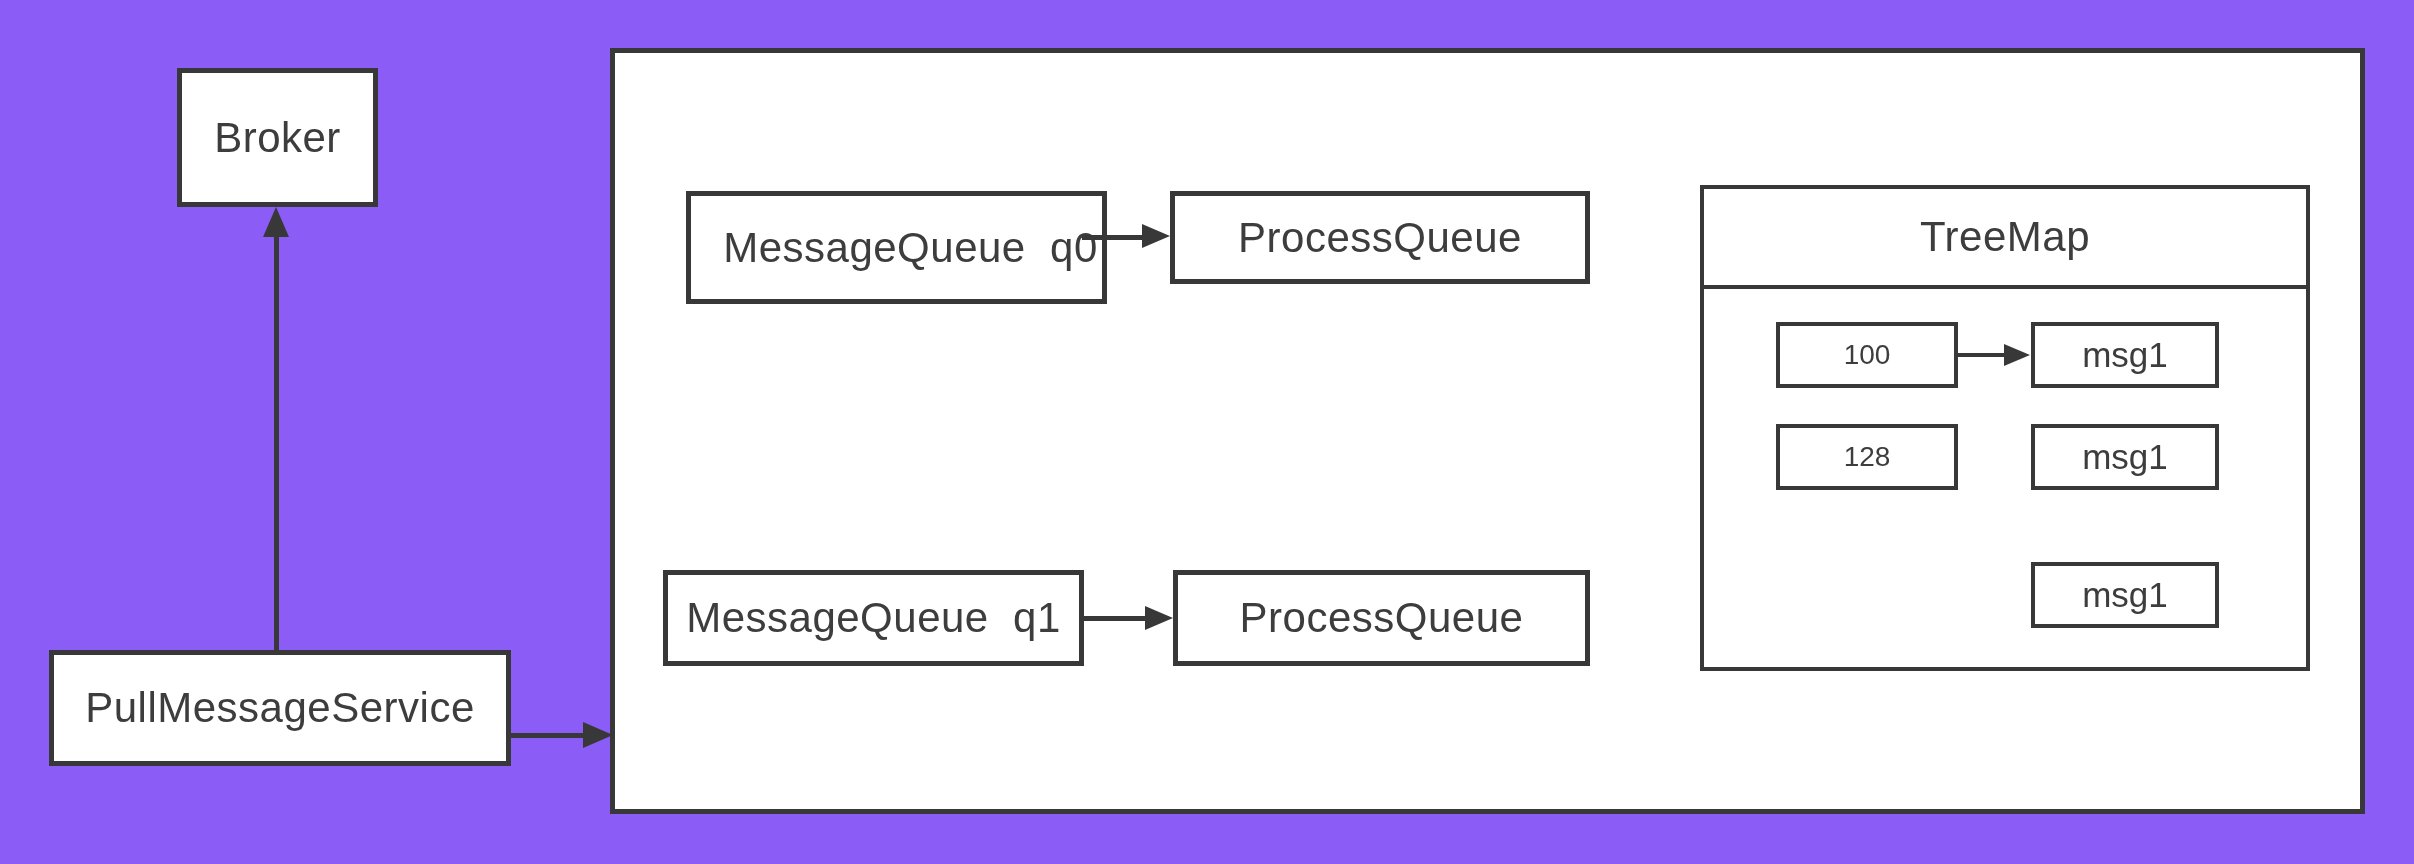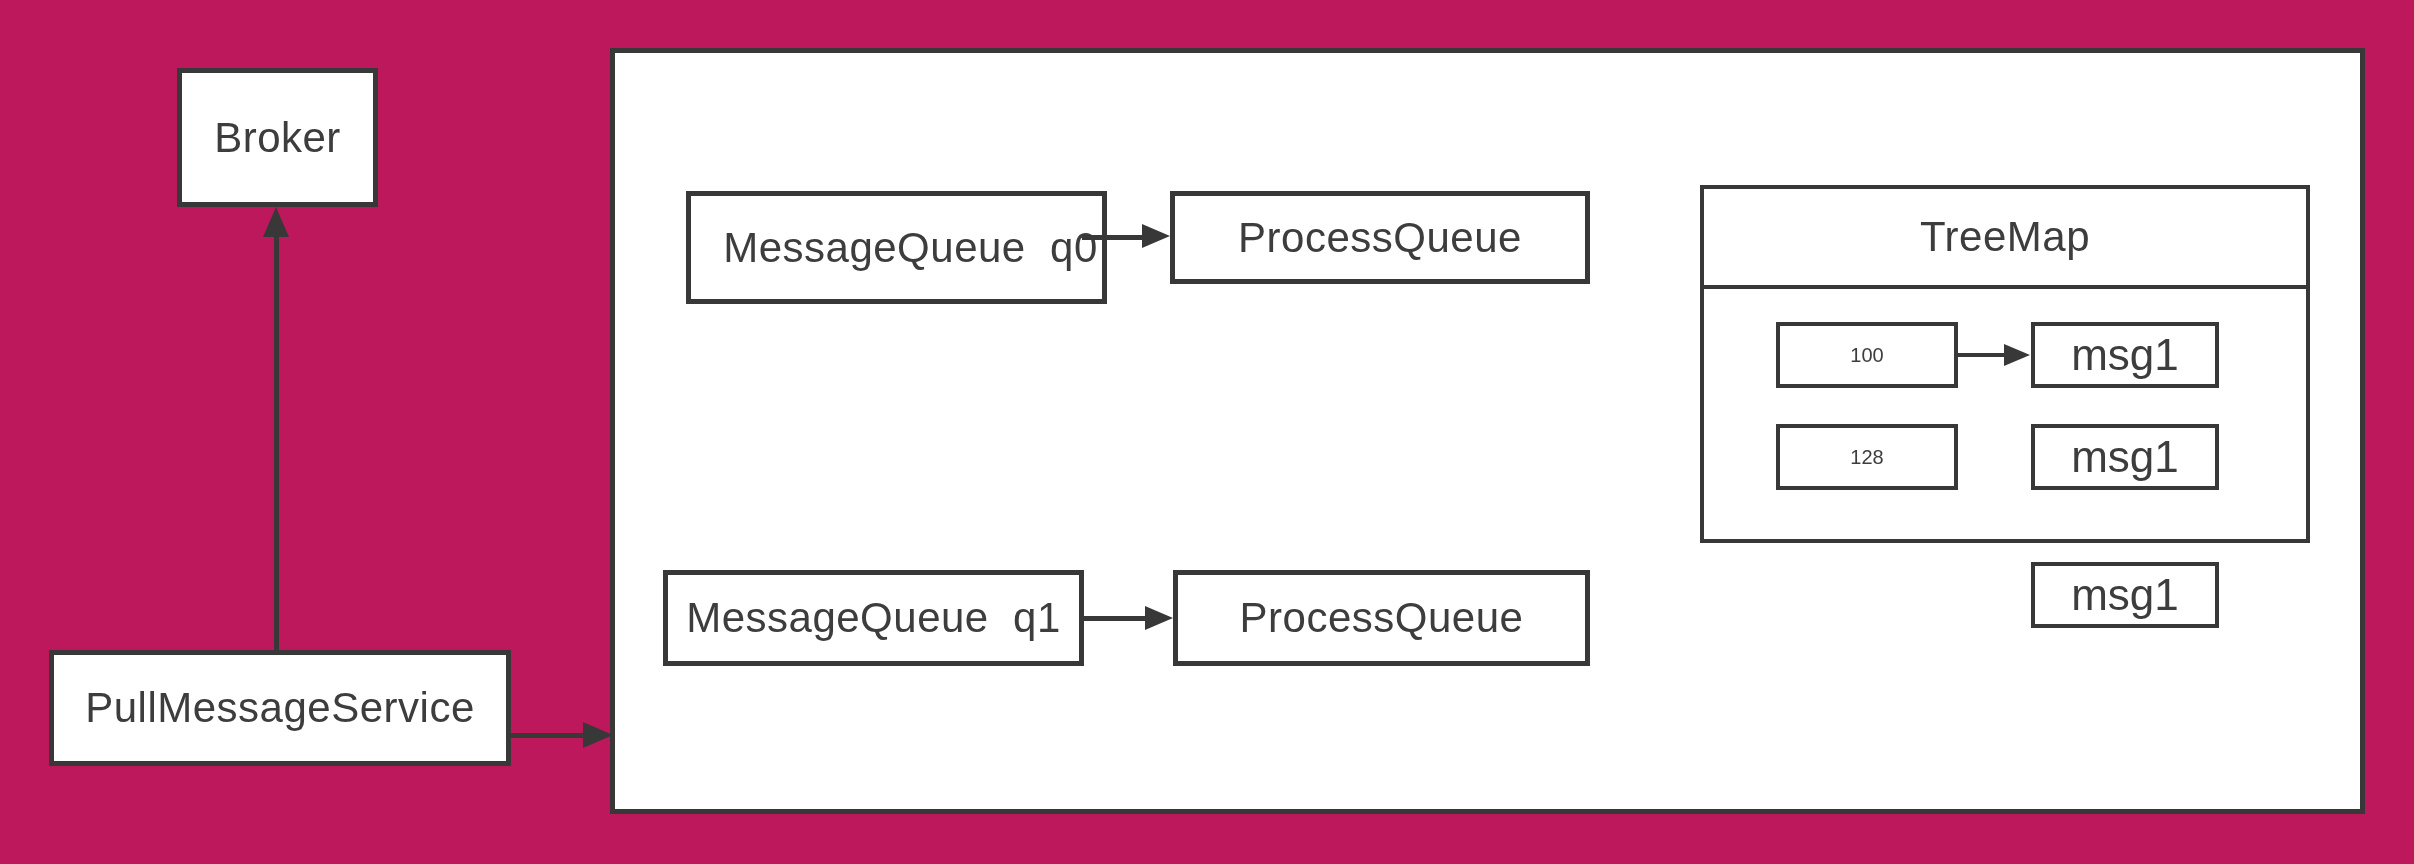--- a/index.html
+++ b/index.html
@@ -1,21 +1,21 @@
 <!DOCTYPE html>
 <html><head>
 <meta charset="utf-8">
 <style>
   * { margin: 0; padding: 0; }
   html, body { background: #000000; }
   .canvas {
     position: relative;
     width: 2414px;
     height: 864px;
-    background: #be185d;
+    background: #8b5cf6;
     font-family: "Liberation Sans", sans-serif;
     overflow: hidden;
   }
   .box {
     position: absolute;
     background: #ffffff;
     border: 5px solid #383838;
     box-sizing: border-box;
     display: flex;
     align-items: center;
@@ -54,21 +54,21 @@
                        border-bottom: 12px solid transparent;
                        border-left: 28px solid #383838; }
   .shaft-q1          { left: 1084px; top: 616px; width: 62px; height: 5px; }
   .head-q1           { left: 1145px; top: 606px;
                        border-top: 12px solid transparent;
                        border-bottom: 12px solid transparent;
                        border-left: 28px solid #383838; }
   
   .treemap {
     position: absolute;
-    left: 1700px; top: 185px; width: 610px; height: 358px;
+    left: 1700px; top: 185px; width: 610px; height: 486px;
     background: #ffffff;
     border: 4px solid #383838;
     box-sizing: border-box;
   }
   .treemap-header {
     height: 96px;
     border-bottom: 4px solid #383838;
     display: flex;
     align-items: center;
     justify-content: center;
@@ -80,22 +80,22 @@
     box-sizing: border-box;
     display: flex;
     align-items: center;
     justify-content: center;
   }
   .key-cell   { left: 72px;  width: 182px; height: 66px; }
   .value-cell { left: 327px; width: 188px; height: 66px; }
   .row-0 { top: 133px; }
   .row-1 { top: 235px; }
   .row-2 { top: 373px; }
-  .key-label   { color: #3d3d3d; font-size: 20px; }
-  .value-label { color: #3d3d3d; font-size: 44px; }
+  .key-label   { color: #3d3d3d; font-size: 28px; }
+  .value-label { color: #3d3d3d; font-size: 35px; }
   .tm-shaft { left: 252px; top: 164px; width: 50px; height: 4px; }
   .tm-head  { left: 300px; top: 155px;
               border-top: 11px solid transparent;
               border-bottom: 11px solid transparent;
               border-left: 26px solid #383838; }
 </style>
 </head>
 <body>
 
 <div class="canvas">

